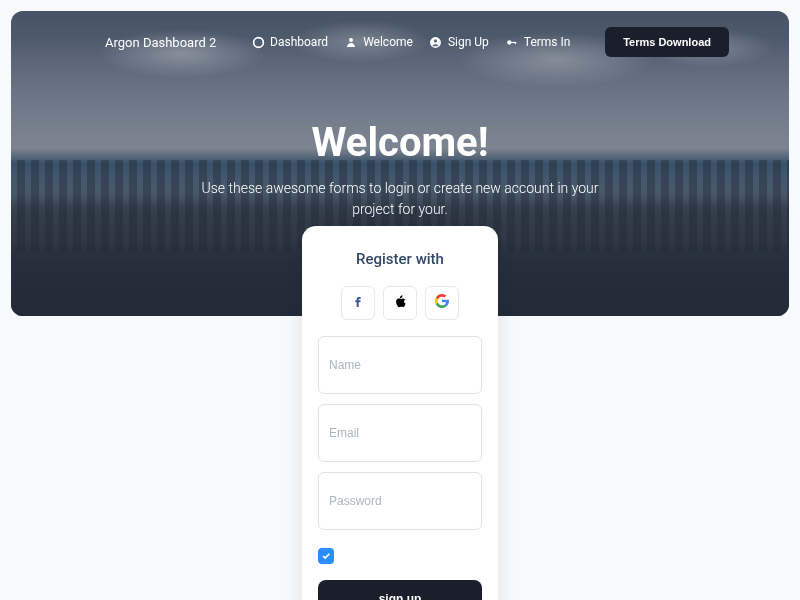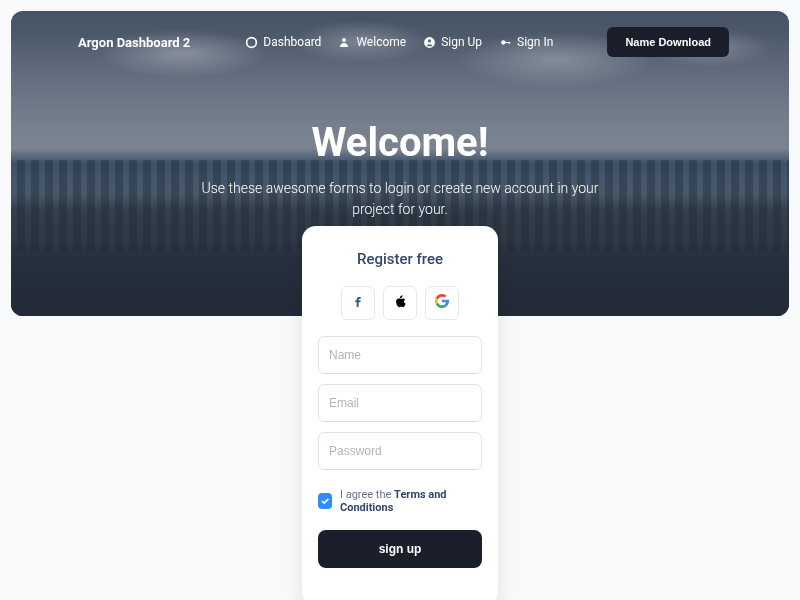--- a/index.html
+++ b/index.html
@@ -35,21 +35,21 @@
 
 .overlay { position: absolute; inset: 0; background: rgba(30,40,60,0.35); }
 
 .nav-row {
   position: relative;
   display: flex; align-items: center;
   padding: 12px 30px 0 30px;
   height: 50px;
   color: #fff;
 }
-.brand { font-size: 13px; font-weight: 700; margin-right: auto; margin-left: 37px; }
+.brand { font-size: 13px; font-weight: 400; margin-right: auto; margin-left: 64px; }
 .nav-links { display: flex; gap: 16px; }
 .nav-link { display: flex; align-items: center; gap: 5px; font-size: 12px; font-weight: 400; cursor: pointer; }
 .nav-link .ico { width: 14px; height: 14px; display: inline-flex; align-items: center; justify-content: center; }
 .free-dl {
   margin-left: auto; margin-right: 30px;
   background: #1a1f2b; color: #fff;
   border: none; border-radius: 6px;
   padding: 9px 18px; font-size: 11px; font-weight: 700;
   cursor: pointer;
 }
@@ -72,21 +72,21 @@
 .rcard-title { text-align: center; font-size: 15px; color: #344767; font-weight: 500; margin-bottom: 18px; }
 .social-row { display: flex; justify-content: center; gap: 8px; margin-bottom: 16px; }
 .social-btn {
   width: 34px; height: 34px; border: 1px solid #e5e7eb; border-radius: 6px;
   display: flex; align-items: center; justify-content: center; cursor: pointer; background: #fff;
 }
 .divider { display: flex; align-items: center; gap: 10px; color: #8392ab; font-size: 12px; margin-bottom: 16px; }
 .divider::before, .divider::after { content: ""; flex: 1; height: 1px; background: #e9ecef; }
 .form-input {
   width: 100%; border: 1px solid #dee2e6; border-radius: 6px;
-  padding: 11px 10px; font-size: 12px; color: #495057; margin-bottom: 10px;
+  padding: 21px 10px; font-size: 12px; color: #495057; margin-bottom: 10px;
   outline: none;
 }
 .form-input::placeholder { color: #adb5bd; }
 .check-row { display: flex; align-items: center; gap: 8px; font-size: 11px; color: #67748e; margin: 8px 0 16px 0; }
 .check {
   width: 16px; height: 16px; border-radius: 4px; background: #2d8cff;
   display: flex; align-items: center; justify-content: center; color: #fff; font-size: 11px;
 }
 .terms { color: #344767; font-weight: 700; }
 .signup-btn {
@@ -133,38 +133,38 @@
         <span>Sign Up</span>
       </div>
       <div class="nav-link">
         <span class="ico">
           <svg width="13" height="13" viewBox="0 0 24 24" fill="#fff">
               <circle cx="8" cy="12" r="4"></circle>
               <rect x="11" y="11" width="10" height="2"></rect>
               <rect x="18" y="11" width="2" height="4"></rect>
             </svg>
         </span>
-        <span>Sign In</span>
-      </div>
-    </div>
-
-    <button class="free-dl">Name Download</button>
+        <span>Terms In</span>
+      </div>
+    </div>
+
+    <button class="free-dl">Terms Download</button>
   </div>
 
   <div class="hero-text">
     <div class="hero-title">Welcome!</div>
     <div class="hero-sub">
       <span>Use these awesome forms to login or create new account in your</span><br>
       <span>project for your.</span>
     </div>
   </div>
 </div>
 
 <div class="rcard">
-  <div class="rcard-title">Register free</div>
+  <div class="rcard-title">Register with</div>
 
   <div class="social-row">
     <div class="social-btn">
       <span>
         <svg width="16" height="16" viewBox="0 0 24 24">
             <path fill="#3b5998" d="M13 9h3V6h-3c-1.7 0-3 1.3-3 3v2H8v3h2v7h3v-7h2.5l.5-3H13V9z"></path>
           </svg>
       </span>
     </div>
     <div class="social-btn">
@@ -190,21 +190,18 @@
   <input class="form-input" placeholder="Name" style="">
   <input class="form-input" placeholder="Email" style="">
   <input class="form-input" type="password" placeholder="Password" style="">
 
   <div class="check-row">
     <div class="check">
       <svg width="10" height="10" viewBox="0 0 24 24">
           <path fill="none" stroke="#fff" stroke-width="4" d="M5 12l5 5L20 7"></path>
         </svg>
     </div>
-    <div>
-      <span>I agree the </span><span class="terms">Terms and Conditions</span>
-    </div>
   </div>
 
   <button class="signup-btn">sign up</button>
 
   
 </div>
 
 </body></html>

